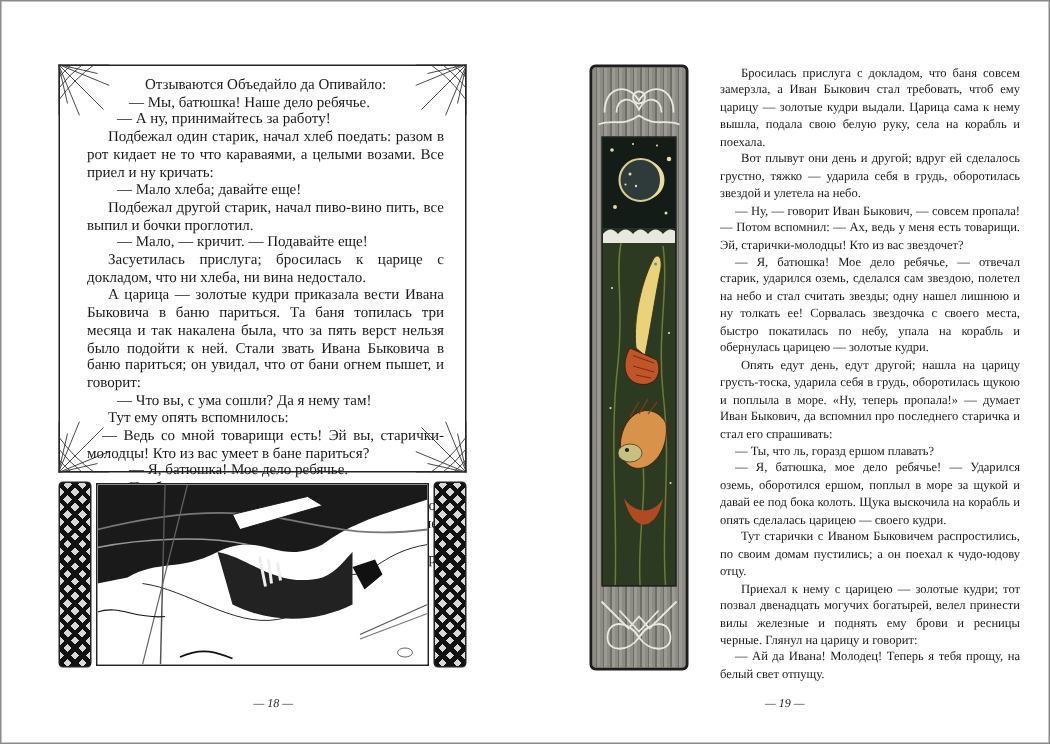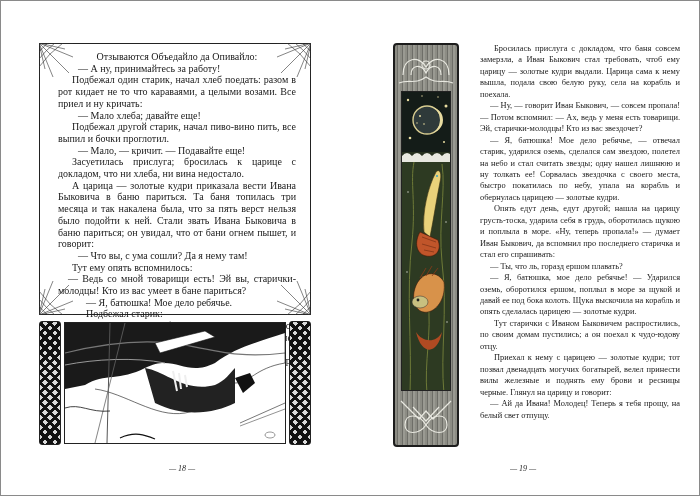--- a/index.html
+++ b/index.html
@@ -107,20 +107,21 @@
     </svg>
     <svg class="corner br" viewBox="0 0 34 34">
       <g stroke="#333" stroke-width="0.6" fill="none" transform="translate(34,34) scale(-1,-1)">
         <path d="M0 0 L34 0 M0 0 L0 34 M0 0 L30 30 M0 0 L34 14 M0 0 L14 34 M0 0 L26 6 M0 0 L6 26"></path>
         <path d="M0 24 Q10 10 24 0 M0 16 Q7 7 16 0 M0 9 Q4 4 9 0"></path>
       </g>
     </svg>
 
     <div class="left-text">
       <p class="p ctr">Отзываются Объедайло да Опивайло:</p>
+      <p class="p l28">— Мы, батюшка! Наше дело ребячье.</p>
       <p class="p l20">— А ну, принимайтесь за работу!</p>
       <p class="p ind">Подбежал один старик, начал хлеб поедать: разом в рот кидает не то что караваями, а целыми возами. Все приел и ну кричать:</p>
       <p class="p l20">— Мало хлеба; давайте еще!</p>
       <p class="p ind">Подбежал другой старик, начал пиво-вино пить, все выпил и бочки проглотил.</p>
       <p class="p l20">— Мало, — кричит. — Подавайте еще!</p>
       <p class="p ind">Засуетилась прислуга; бросилась к царице с докладом, что ни хлеба, ни вина недостало.</p>
       <p class="p ind">А царица — золотые кудри приказала вести Ивана Быковича в баню париться. Та баня топилась три месяца и так накалена была, что за пять верст нельзя было подойти к ней. Стали звать Ивана Быковича в баню париться; он увидал, что от бани огнем пышет, и говорит:</p>
       <p class="p l20">— Что вы, с ума сошли? Да я нему там!</p>
       <p class="p ind">Тут ему опять вспомнилось:</p>
       <p class="p dlg">— Ведь со мной товарищи есть! Эй вы, старички-молодцы! Кто из вас умеет в бане париться?</p>
@@ -213,24 +214,25 @@
       <g stroke="#e8e8e0" stroke-width="1.2" fill="none">
         <path d="M6 10 L24 28 L31 20 L38 28 L56 10"></path>
         <path d="M10 34 C10 22 24 22 31 34 C38 22 52 22 52 34 C52 44 38 44 31 34 C24 44 10 44 10 34 Z"></path>
         <path d="M18 16 L31 30 L44 16"></path>
       </g>
     </svg>
   </div>
 
   <div class="right-text">
     <p class="p ind">Бросилась прислуга с докладом, что баня совсем замерзла, а Иван Быкович стал требовать, чтоб ему царицу — золотые кудри выдали. Царица сама к нему вышла, подала свою белую руку, села на корабль и поехала.</p>
+    <p class="p ind">Вот плывут они день и другой; вдруг ей сделалось грустно, тяжко — ударила себя в грудь, оборотилась звездой и улетела на небо.</p>
     <p class="p dlg">— Ну, — говорит Иван Быкович, — совсем пропала! — Потом вспомнил: — Ах, ведь у меня есть товарищи. Эй, старички-молодцы! Кто из вас звездочет?</p>
     <p class="p dlg">— Я, батюшка! Мое дело ребячье, — отвечал старик, ударился оземь, сделался сам звездою, полетел на небо и стал считать звезды; одну нашел лишнюю и ну толкать ее! Сорвалась звездочка с своего места, быстро покатилась по небу, упала на корабль и обернулась царицею — золотые кудри.</p>
     <p class="p ind">Опять едут день, едут другой; нашла на царицу грусть-тоска, ударила себя в грудь, оборотилась щукою и поплыла в море. «Ну, теперь пропала!» — думает Иван Быкович, да вспомнил про последнего старичка и стал его спрашивать:</p>
     <p class="p dlg">— Ты, что ль, горазд ершом плавать?</p>
-    <p class="p dlg">— Я, батюшка, мое дело ребячье! — Ударился оземь, оборотился ершом, поплыл в море за щукой и давай ее под бока колоть. Щука выскочила на корабль и опять сделалась царицею — золотые кудри.</p>
+    <p class="p dlg">— Я, батюшка, мое дело ребячье! — Ударился оземь, оборотился ершом, поплыл в море за щукой и давай ее под бока колоть. Щука выскочила на корабль и опять сделалась царицею — своего кудри.</p>
     <p class="p ind">Тут старички с Иваном Быковичем распростились, по своим домам пустились; а он поехал к чудо-юдову отцу.</p>
     <p class="p ind">Приехал к нему с царицею — золотые кудри; тот позвал двенадцать могучих богатырей, велел принести вилы железные и поднять ему брови и ресницы черные. Глянул на царицу и говорит:</p>
     <p class="p dlg">— Ай да Ивана! Молодец! Теперь я тебя прощу, на белый свет отпущу.</p>
   </div>
 
   <div class="folio right">— 19 —</div>
 </div>
 
 </body></html>

